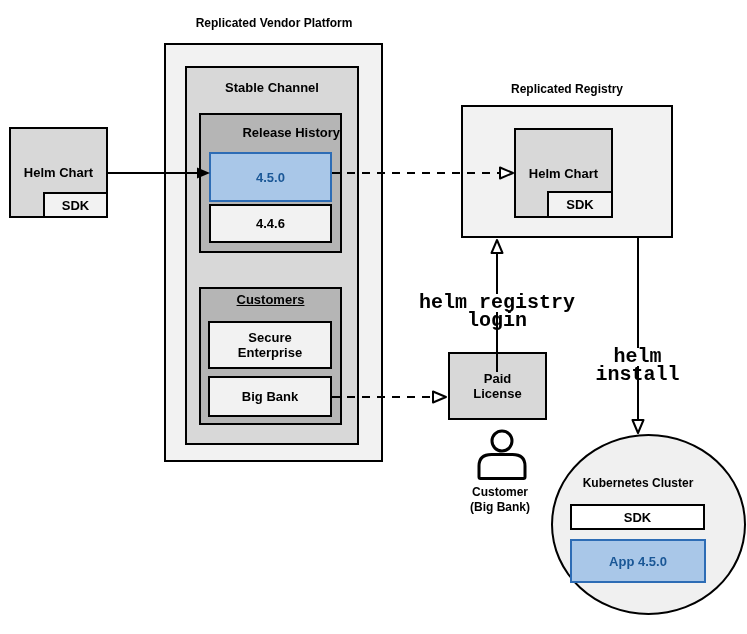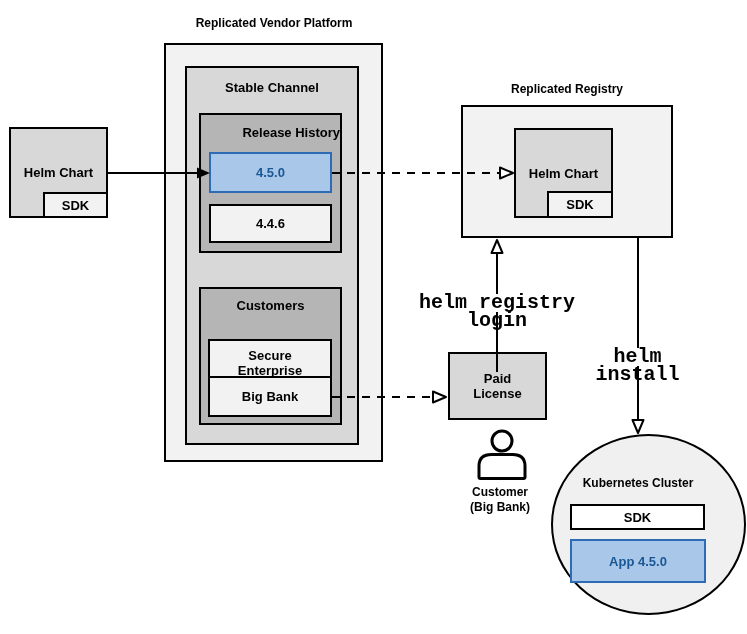--- a/index.html
+++ b/index.html
@@ -45,31 +45,31 @@
 
   <div class="box fill-light" style="left:164px; top:43px; width:219px; height:419px;"></div>
 
   <div class="box fill-medium" style="left:185px; top:66px; width:174px; height:379px;">
     <span class="toplabel" style="margin-top:12px;">Stable Channel</span>
   </div>
 
   <div class="box fill-dark" style="left:199px; top:113px; width:143px; height:140px;">
     <span class="toplabel" style="margin-top:10px;text-align:right;">Release History</span>
   </div>
-  <div class="box highlight flexc" style="left:209px; top:152px; width:123px; height:41px;">
+  <div class="box highlight flexc" style="left:209px; top:152px; width:123px; height:50px;">
     <span>4.5.0</span>
   </div>
   <div class="box fill-light flexc" style="left:209px; top:204px; width:123px; height:39px;">
     <span>4.4.6</span>
   </div>
 
   <div class="box fill-dark" style="left:199px; top:287px; width:143px; height:138px;">
-    <span class="toplabel" style="margin-top:9px;">Customers</span>
+    <span class="toplabel" style="margin-top:3px;text-decoration:underline;">Customers</span>
   </div>
-  <div class="box fill-light flexc" style="left:208px; top:321px; width:124px; height:48px;margin-top:18px;">
+  <div class="box fill-light flexc" style="left:208px; top:321px; width:124px; height:48px;">
     <span class="multiline">Secure
 Enterprise</span>
   </div>
   <div class="box fill-light flexc" style="left:208px; top:376px; width:124px; height:41px;">
     <span>Big Bank</span>
   </div>
 
   <div class="box fill-medium flexc" style="left:9px; top:127px; width:99px; height:91px;">
     <span>Helm Chart</span>
   </div>

